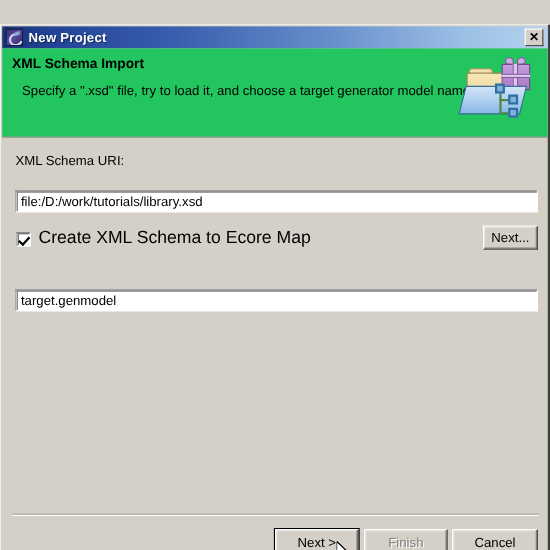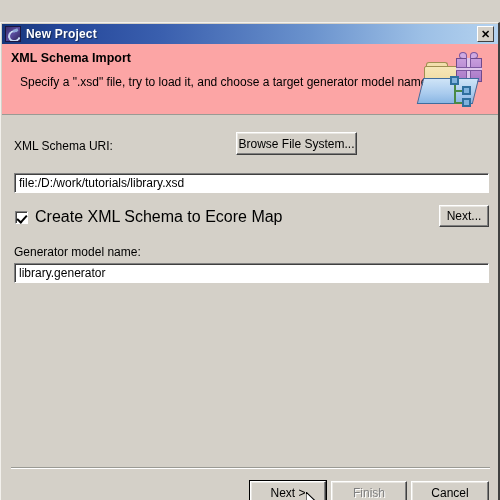--- a/index.html
+++ b/index.html
@@ -91,22 +91,22 @@
     font-weight: bold;
     color: #000;
     line-height: 1;
     font-family: "Liberation Sans", sans-serif;
   }
 
   
   #header {
     position: absolute;
     left: 1px; top: 21px;
-    width: 496px; height: 71px;
-    background: #fca5a5;
+    width: 496px; height: 81px;
+    background: #22c55e;
     border-bottom: 1px solid #9a9a94;
   }
   #header-title {
     position: absolute;
     left: 9px; top: 7px;
     font-size: 12.5px;
     font-weight: bold;
     color: #000;
   }
   #header-desc {
@@ -329,39 +329,35 @@
       <div class="bi bi-node bi-n1"></div>
       <div class="bi bi-node bi-n2"></div>
       <div class="bi bi-node bi-n3"></div>
     </div>
   </div>
 
   <div id="body">
 
     <div class="static-label" style="left:12px; top:19px;">XML Schema URI:</div>
 
-    <div class="btn" style="left:234px; top:12px; width:121px; height:23px;">
-      <span>Browse File System...</span>
-    </div>
 
 
     <div class="field" style="left:12px; top:53px; width:475px; height:20px;" title="">file:/D:/work/tutorials/library.xsd</div>
 
     <div id="checkbox-row">
       <div id="checkbox-box"></div>
       <div id="checkbox-label">Create XML Schema to Ecore Map</div>
     </div>
 
     <div class="btn" style="left:437px; top:85px; width:50px; height:22px;">
       <span>Next...</span>
     </div>
 
-    <div class="static-label" style="left:12px; top:125px;">Generator model name:</div>
-
-    <div class="field" style="left:12px; top:143px; width:475px; height:20px;" title="">library.generator</div>
+
+    <div class="field" style="left:12px; top:143px; width:475px; height:20px;" title="">target.genmodel</div>
 
     <div id="btn-separator"></div>
 
     <div class="btn" style="left:170px; top:380px; width:76px; height:24px;">
       <span>&lt; Back</span>
     </div>
 
     <div class="btn default-btn" style="left:247px; top:360px; width:78px; height:26px;">
       <div class="inner">
         <span>Next &gt;</span>

